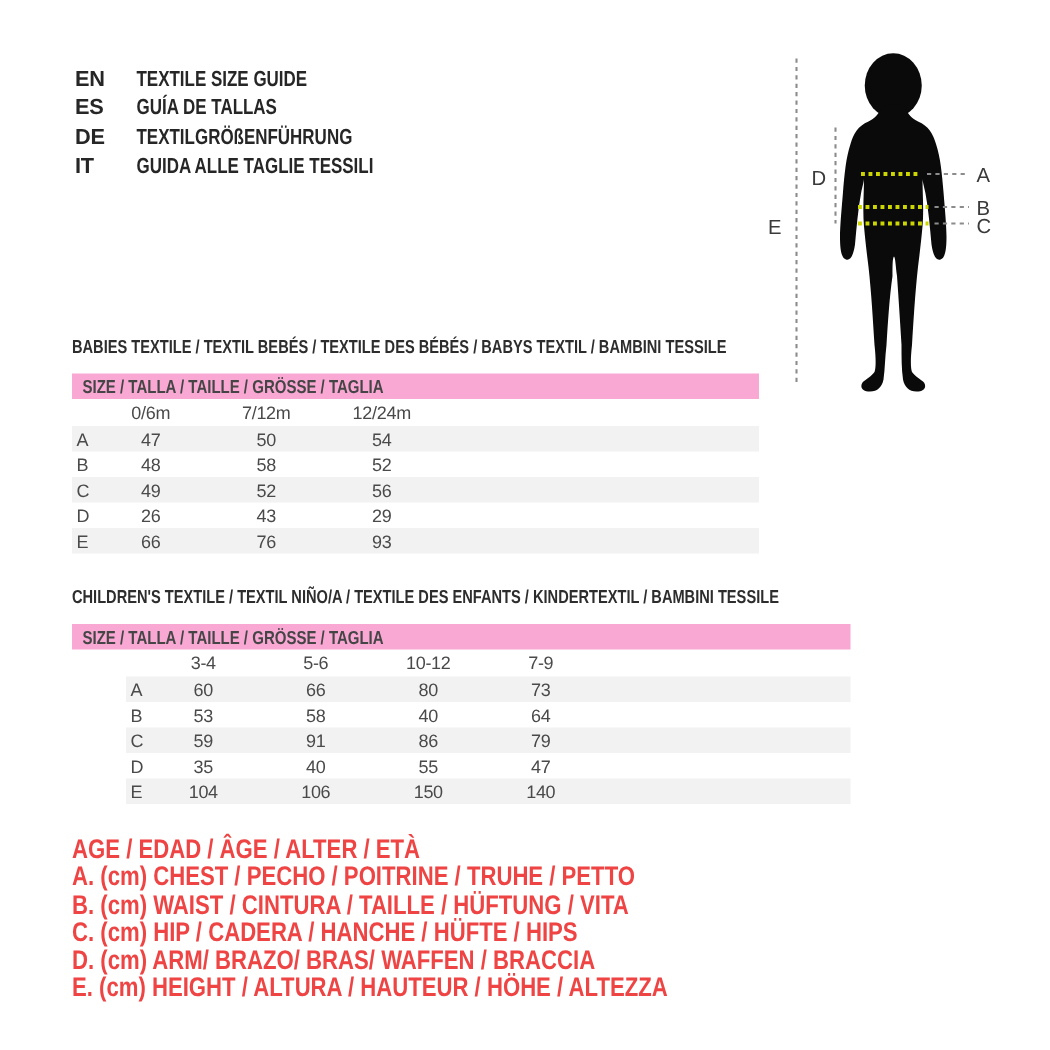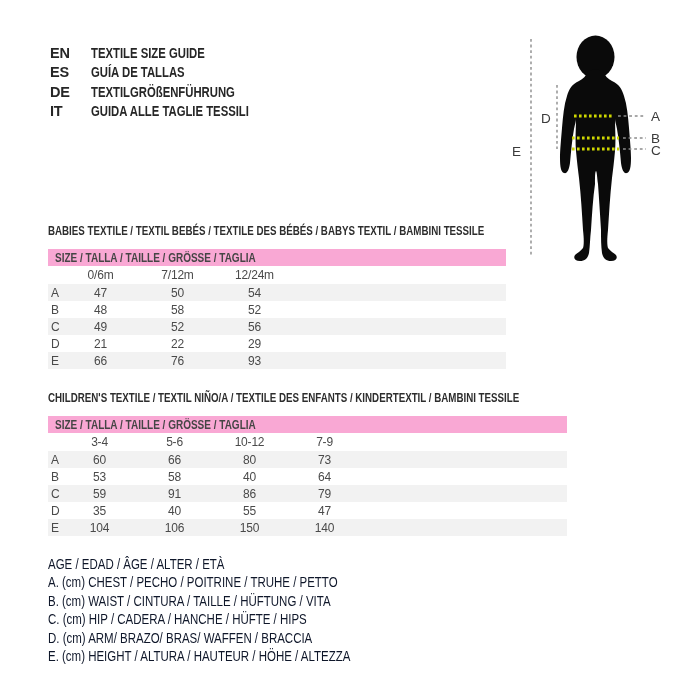--- a/index.html
+++ b/index.html
@@ -27,30 +27,30 @@
   .babies-section{top:224px;}
   .children-section{top:391px;}
   .table-title{font-size:12.5px;font-weight:700;color:#2d2d2d;height:14px;margin-bottom:11px;text-align:right;}
   .size-bar{background:#f9a8d4;height:17px;display:flex;align-items:center;padding-left:7px;box-sizing:border-box;}
   .size-bar span{font-size:12.5px;font-weight:700;color:#454545;transform:scaleX(0.8);transform-origin:0 50%;white-space:nowrap;display:inline-block;}
   .tbl{display:block;}
   .babies-tbl{width:458px;}
   .children-tbl{width:519px;}
   .trow{display:grid;align-items:center;}
   .babies-tbl .trow{grid-template-columns:14px 77px 77px 77px 1fr;}
-  .children-tbl .trow{grid-template-columns:14px 75px 75px 75px 75px 1fr;}
+  .children-tbl .trow{grid-template-columns:14px 75px 75px 75px 75px 1fr;margin-left:36px;}
   .trow.head{height:18px;}
   .trow.data{height:17px;}
   .trow.alt{background:#f2f2f2;}
   .cell{font-size:12px;color:#4a4a4a;text-align:center;letter-spacing:-0.2px;}
   .cell.rlabel{text-align:left;padding-left:3px;}
 
   
   .legend{position:absolute;left:48px;top:556px;}
-  .legend-line{height:18.4px;font-size:14px;font-weight:400;color:#0f172a;}
+  .legend-line{height:18.4px;font-size:18px;font-weight:700;color:#ef4444;}
 </style>
 </head>
 <body>
 
 <div class="lang-block">
   <div class="lang-row">
     <span class="lang-code">EN</span>
     <span class="lang-label cx">TEXTILE SIZE GUIDE</span>
   </div>
   <div class="lang-row">
@@ -157,22 +157,22 @@
       <span class="cell">52</span>
     </div>
     <div class="trow data alt">
       <span class="cell rlabel">C</span>
       <span class="cell">49</span>
       <span class="cell">52</span>
       <span class="cell">56</span>
     </div>
     <div class="trow data">
       <span class="cell rlabel">D</span>
-      <span class="cell">21</span>
-      <span class="cell">22</span>
+      <span class="cell">26</span>
+      <span class="cell">43</span>
       <span class="cell">29</span>
     </div>
     <div class="trow data alt">
       <span class="cell rlabel">E</span>
       <span class="cell">66</span>
       <span class="cell">76</span>
       <span class="cell">93</span>
     </div>
   </div>
 </div>

